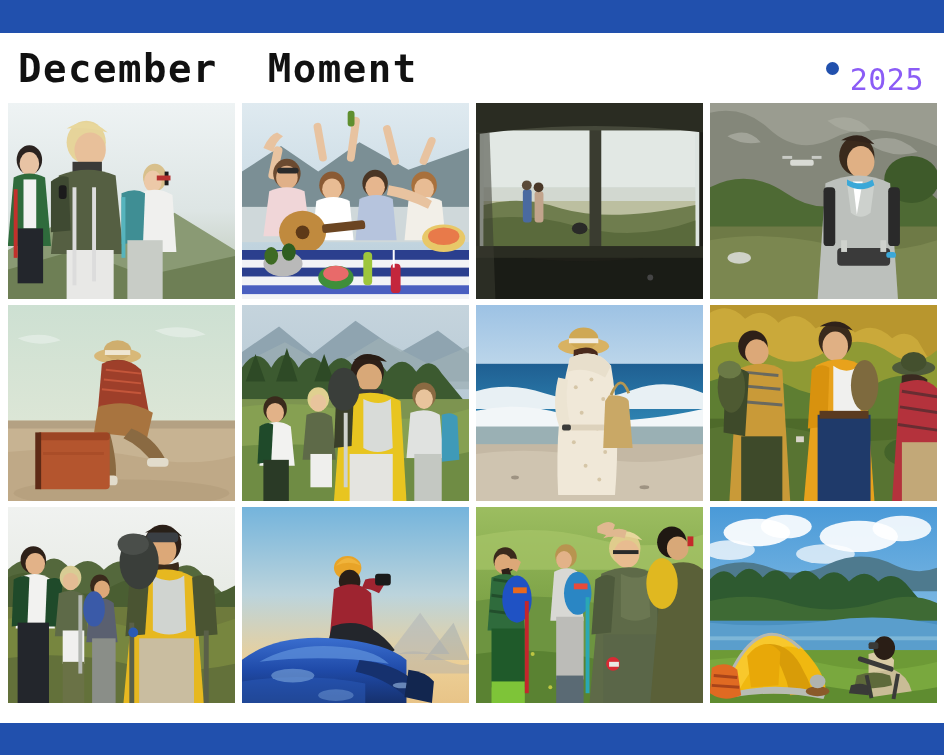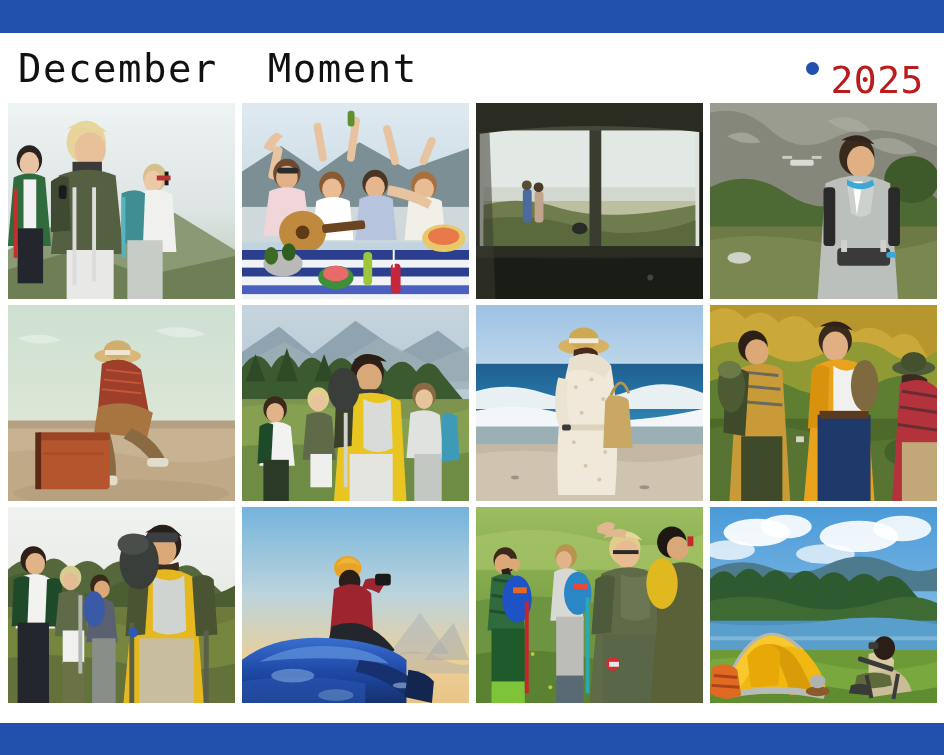--- a/index.html
+++ b/index.html
@@ -39,21 +39,21 @@
     height: 70px;
     display: flex;
     align-items: center;
     justify-content: space-between;
     padding: 0 14px 0 18px;
   }
 
   .page-title {
     font-family: "DejaVu Sans Mono", "Liberation Mono", monospace;
     font-size: 39px;
-    font-weight: 400;
+    font-weight: 700;
     letter-spacing: 1.5px;
     color: #111111;
     line-height: 1;
     white-space: pre;
   }
 
   .year-block {
     display: flex;
     align-items: center;
     gap: 11px;
@@ -64,24 +64,24 @@
     width: 13px;
     height: 13px;
     border-radius: 50%;
     background: #2150ad;
     flex: 0 0 auto;
     display: block;
   }
 
   .year-label {
     font-family: "DejaVu Sans Mono", "Liberation Mono", monospace;
-    font-size: 38px;
+    font-size: 30px;
     font-weight: 400;
     letter-spacing: 0.5px;
-    color: #b91c1c;
+    color: #8b5cf6;
     line-height: 1;
     margin-top: 23px;
   }
 
   
   .photo-grid {
     position: absolute;
     top: 103px;
     left: 8px;
     width: 929px;

